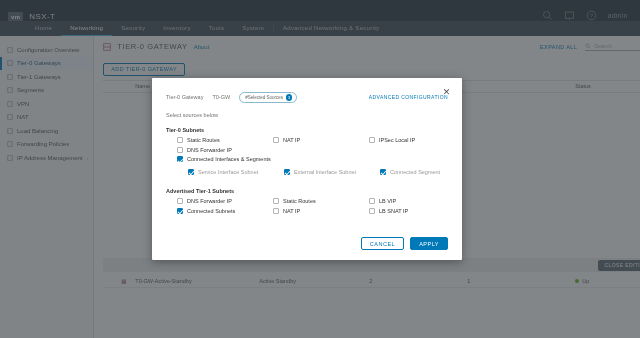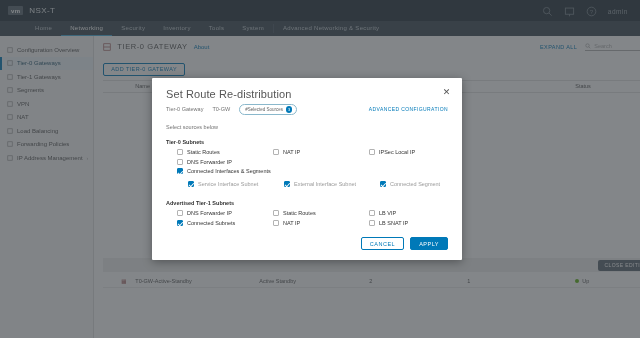--- a/index.html
+++ b/index.html
@@ -7,22 +7,22 @@
   body {
     font-family: "Liberation Sans", sans-serif;
     background:#fff; position:relative;
     -webkit-font-smoothing: antialiased;
   }
 
   
   #app { position:absolute; inset:0; }
 
   .topbar {
-    height:21px; background:#25333d; display:flex; align-items:flex-start;
-    padding:6px 8px; color:#b9c4cc;
+    height:21px; background:#25333d; display:flex; align-items:flex-end;
+    padding:0 8px; color:#b9c4cc;
   }
   .vm-logo {
     background:#5a6872; color:#fff; font-size:6px; font-weight:bold;
     padding:1.5px 3px; border-radius:1px; letter-spacing:.3px;
   }
   .prod-title { font-size:8px; color:#e6eaed; margin-left:6px; letter-spacing:.4px; }
   .topbar-right { margin-left:auto; display:flex; align-items:center; gap:11px; padding-right:4px; }
   .tb-icon { width:11px; height:11px; opacity:.55; display:block; }
   .tb-user { font-size:6.5px; color:#9aa5ad; letter-spacing:.5px; }
 
@@ -298,21 +298,20 @@
         <span class="cell"><i class="status-dot"></i><span>Up</span></span>
       </div>
 
     </div>
   </div>
 </div>
 
 <div class="overlay"></div>
 
 <div class="modal">
-  <div class="modal-title">Set Route Re-distribution</div>
   <div class="modal-close">✕</div>
 
   <div class="sub-row">
     <span class="sub-lbl">Tier-0 Gateway</span>
     <span class="sub-lbl">T0-GW</span>
     <span class="chip">
       <span>#Selected Sources</span>
       <span class="chip-badge">3</span>
     </span>
     <span class="adv-link">ADVANCED CONFIGURATION</span>

